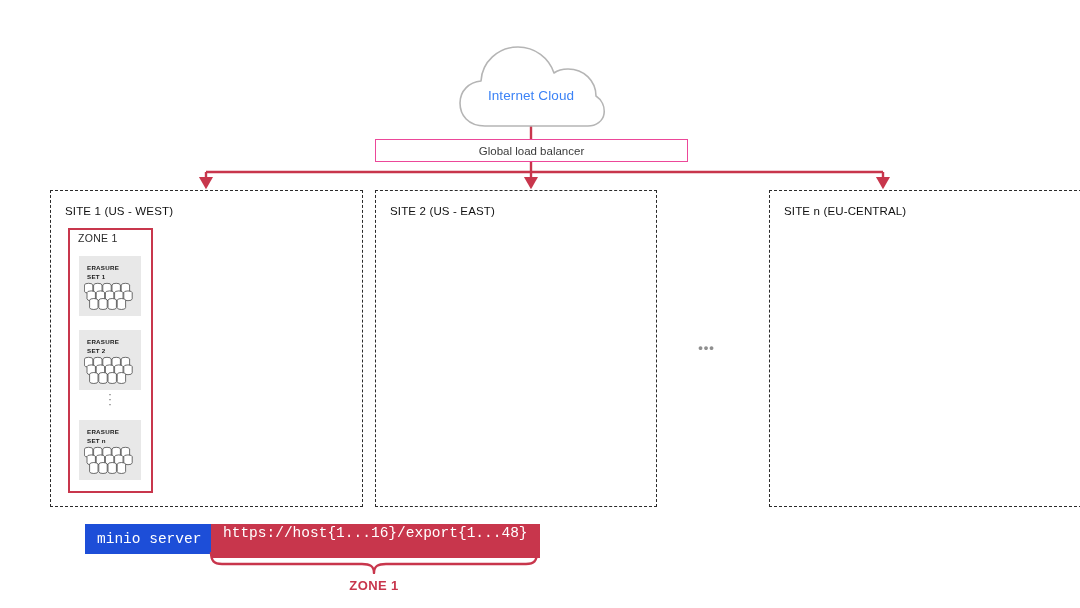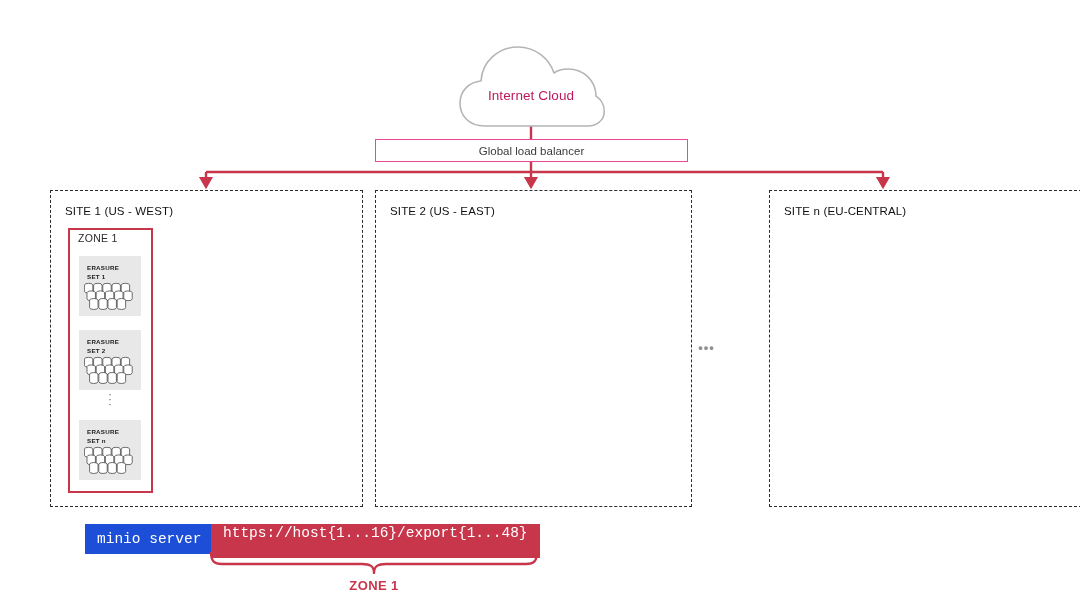--- a/index.html
+++ b/index.html
@@ -21,21 +21,21 @@
   }
   .abs { position: absolute; }
 
   
   #cloud-group { left: 455px; top: 40px; width: 152px; height: 92px; }
   #cloud-label {
     position: absolute;
     left: 0; top: 0; width: 152px; height: 92px;
     display: flex; align-items: center; justify-content: center;
     font-size: 13.5px;
-    color: #be185d;
+    color: #3b82f6;
     letter-spacing: 0.1px;
     padding-top: 18px;
     box-sizing: border-box;
     pointer-events: none;
   }
 
   
   #glb-box {
     left: 375px; top: 139px;
     width: 313px; height: 23px;
@@ -49,21 +49,21 @@
 
   
   .site-box {
     border: 1.6px dashed #2b2b2b;
     background: #ffffff;
     box-sizing: border-box;
     top: 190px;
     height: 317px;
   }
   #site-1 { left: 50px;  width: 313px; }
-  #site-2 { left: 375px; width: 317px; }
+  #site-2 { left: 375px; width: 282px; }
   #site-n { left: 725px; width: 313px; margin-left: 44px; }
 
   .site-title {
     position: absolute;
     left: 14px; top: 14px;
     font-size: 11.5px;
     font-weight: normal;
     color: #111111;
     letter-spacing: 0.15px;
     white-space: nowrap;

